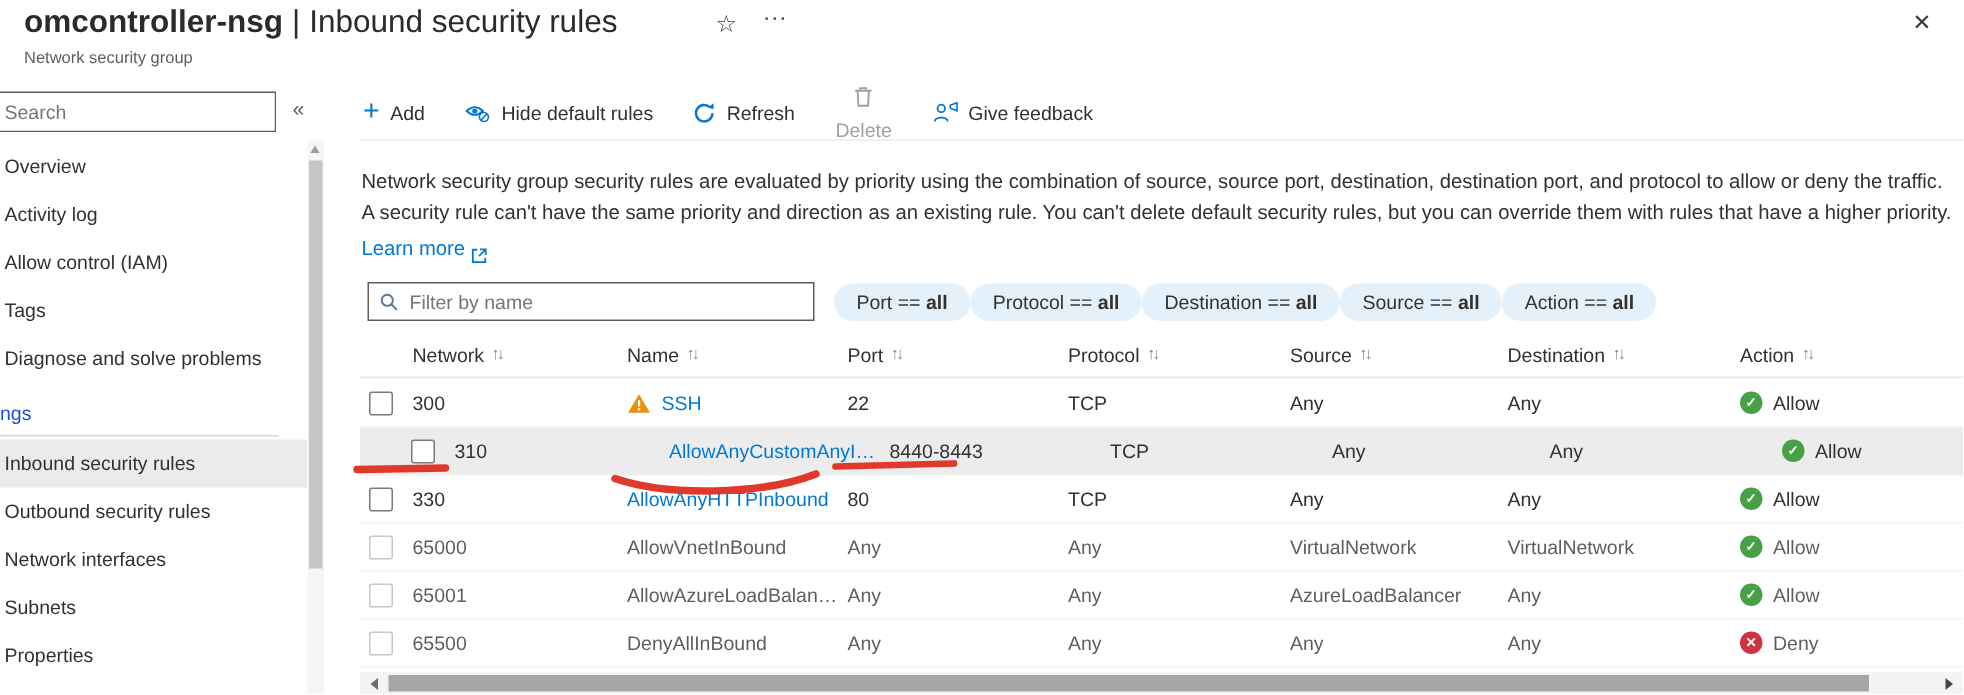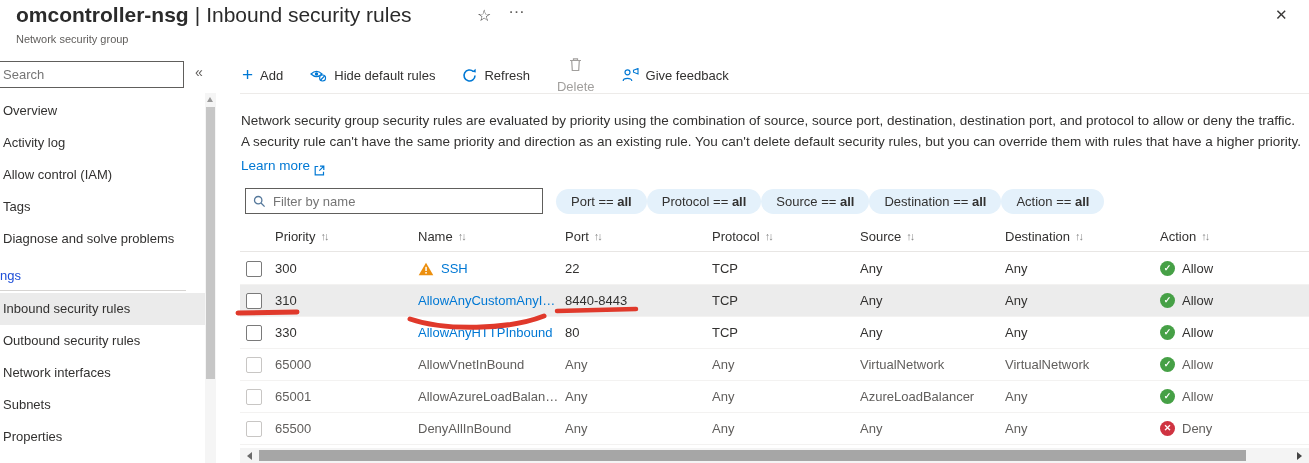--- a/index.html
+++ b/index.html
@@ -51,21 +51,21 @@
   
   .tbl-header, .tbl-row {
     display:grid; grid-template-columns:35px 143px 147px 147px 148px 145px 155px 149px;
     align-items:center; font-size:13px;
   }
   .tbl-header { position:absolute; left:240px; top:221px; width:1069px; height:31px; border-bottom:1px solid #e8e6e4; color:#323130; }
   .hdr-cell { display:flex; align-items:center; gap:5px; cursor:pointer; }
   .sort { font-size:11px; color:#888; letter-spacing:-2px; }
   .tbl-body { position:absolute; left:240px; top:253px; width:1069px; }
   .tbl-row { height:32px; border-bottom:1px solid #f3f2f1; }
-  .tbl-row.hl { background:#ececec; }
+  .tbl-row.hl { background:#ececec;padding-left:28px; }
   .cb { width:16px; height:16px; border:1px solid #7a7a7a; border-radius:2px; background:#fff; margin-left:6px; cursor:pointer; }
   .tbl-row.default-rule { color:#605e5c; }
   .tbl-row.default-rule .cb { border-color:#c8c6c4; cursor:default; }
   .name-cell { display:flex; align-items:center; gap:7px; }
   .rule-link { color:#0078d4; text-decoration:none; cursor:pointer; white-space:nowrap;text-align:center; }
   .action-cell { display:flex; align-items:center; gap:7px; }
   .status-dot { width:15px; height:15px; border-radius:50%; color:#fff; font-size:9px; line-height:15px; text-align:center; font-weight:700; }
   .status-allow { background:#46a046; }
   .status-deny { background:#cf3341; }
 
@@ -185,30 +185,30 @@
         <svg class="icon" width="13" height="13" viewBox="0 0 13 13">
           <circle cx="5.2" cy="5.2" r="3.7" fill="none" stroke="#55789b" stroke-width="1.3"></circle>
           <line x1="8" y1="8" x2="11.6" y2="11.6" stroke="#55789b" stroke-width="1.3"></line>
         </svg>
       </span>
       <input type="text" placeholder="Filter by name" style="">
     </div>
     <div class="pills">
       <div class="pill"><span>Port</span>&nbsp;<span>==</span>&nbsp;<b>all</b></div>
       <div class="pill"><span>Protocol</span>&nbsp;<span>==</span>&nbsp;<b>all</b></div>
+      <div class="pill"><span>Destination</span>&nbsp;<span>==</span>&nbsp;<b>all</b></div>
       <div class="pill"><span>Source</span>&nbsp;<span>==</span>&nbsp;<b>all</b></div>
-      <div class="pill"><span>Destination</span>&nbsp;<span>==</span>&nbsp;<b>all</b></div>
       <div class="pill"><span>Action</span>&nbsp;<span>==</span>&nbsp;<b>all</b></div>
     </div>
   </div>
 
   <div class="tbl-header">
     <div></div>
     <div class="hdr-cell">
-        <span>Priority</span>
+        <span>Network</span>
         <span class="sort">↑↓</span>
       </div>
     <div class="hdr-cell">
         <span>Name</span>
         <span class="sort">↑↓</span>
       </div>
     <div class="hdr-cell">
         <span>Port</span>
         <span class="sort">↑↓</span>
       </div>

